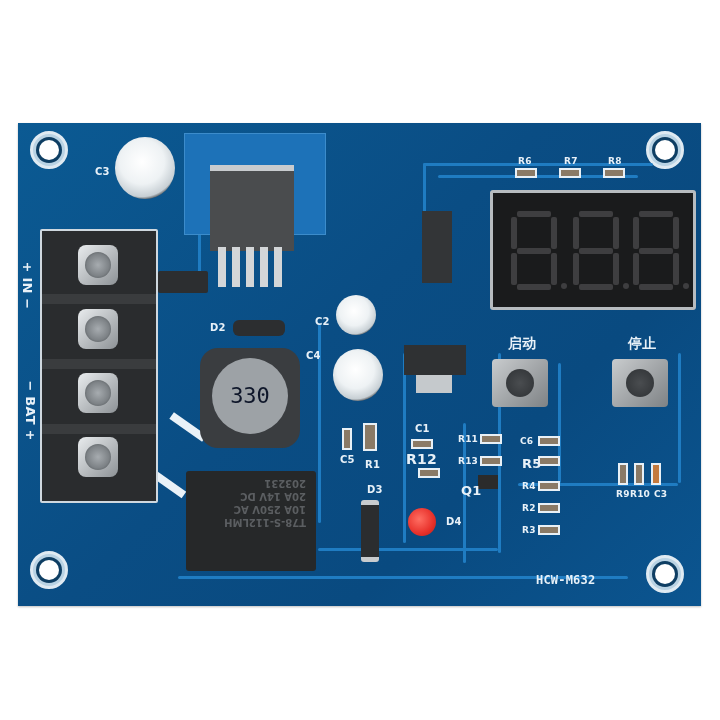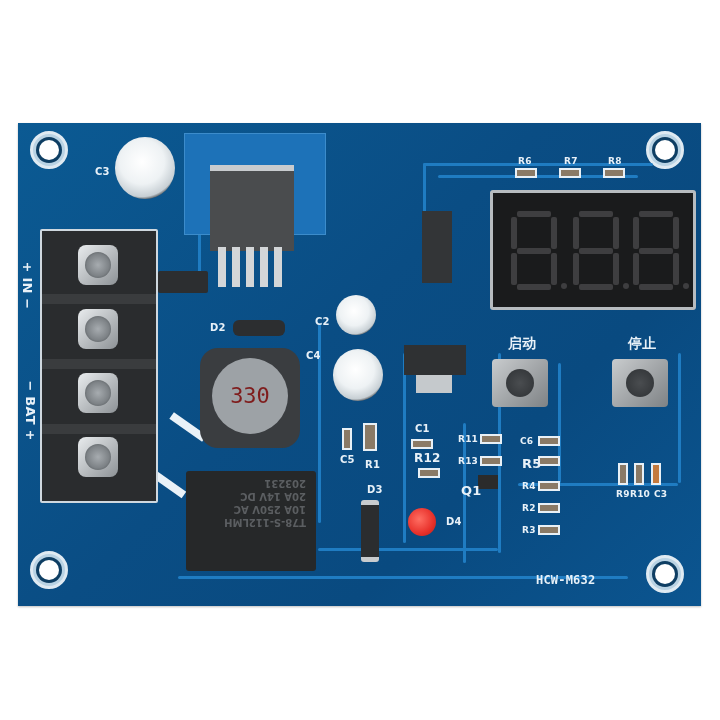--- a/index.html
+++ b/index.html
@@ -69,21 +69,21 @@
     <div class="abs screw" style="left:36px;top:78px;"></div>
     <div class="abs sep" style="left:0;top:128px;width:114px;"></div>
     <div class="abs screw" style="left:36px;top:142px;"></div>
     <div class="abs sep" style="left:0;top:193px;width:114px;"></div>
     <div class="abs screw" style="left:36px;top:206px;"></div>
   </div>
   <div class="abs silk" style="left:-14px;top:155px;transform:rotate(90deg);font-size:13px;white-space:nowrap;">+ IN −</div>
   <div class="abs silk" style="left:-18px;top:280px;transform:rotate(90deg);font-size:13px;white-space:nowrap;">− BAT +</div>
 
   <div class="abs" style="left:182px;top:225px;width:100px;height:100px;border-radius:18px;background:#3a3d40;">
-    <div class="abs" style="left:12px;top:10px;width:76px;height:76px;border-radius:50%;background:#9da2a6;color:#7f1d1d;font-size:22px;text-align:center;line-height:76px;font-family:'DejaVu Sans Mono',monospace;">330</div>
+    <div class="abs" style="left:12px;top:10px;width:76px;height:76px;border-radius:50%;background:#9da2a6;color:#0f172a;font-size:22px;text-align:center;line-height:76px;font-family:'DejaVu Sans Mono',monospace;">330</div>
   </div>
 
   <div class="abs cap" style="left:318px;top:172px;width:40px;height:40px;"></div>
   <div class="abs silk" style="left:297px;top:193px;">C2</div>
   <div class="abs cap" style="left:315px;top:226px;width:50px;height:52px;"></div>
   <div class="abs silk" style="left:288px;top:227px;">C4</div>
 
   <div class="abs res-v" style="left:324px;top:305px;"></div>
   <div class="abs silk" style="left:322px;top:331px;">C5</div>
   <div class="abs res-v" style="left:345px;top:300px;height:28px;width:14px;"></div>
@@ -105,21 +105,21 @@
   <div class="abs silk" style="left:428px;top:393px;">D4</div>
 
   <div class="abs" style="left:386px;top:222px;width:62px;height:30px;background:#2f3133;"></div>
   <div class="abs" style="left:398px;top:252px;width:36px;height:18px;background:#c5c9cc;"></div>
 
   <div class="abs" style="left:404px;top:88px;width:30px;height:72px;background:#333537;"></div>
 
   <div class="abs res" style="left:393px;top:316px;"></div>
   <div class="abs silk" style="left:397px;top:300px;">C1</div>
   <div class="abs res" style="left:400px;top:345px;"></div>
-  <div class="abs silk" style="left:396px;top:340px;font-size:12px;transform:translateY(-12px);">R12</div>
+  <div class="abs silk" style="left:388px;top:340px;font-size:14px;transform:translateY(-12px);">R12</div>
   <div class="abs res" style="left:462px;top:311px;"></div>
   <div class="abs silk" style="left:440px;top:311px;font-size:9px;">R11</div>
   <div class="abs res" style="left:462px;top:333px;"></div>
   <div class="abs silk" style="left:440px;top:333px;font-size:9px;">R13</div>
   <div class="abs" style="left:460px;top:352px;width:20px;height:14px;background:#2b2b2b;"></div>
   <div class="abs silk" style="left:443px;top:360px;font-size:13px;">Q1</div>
 
   <div class="abs res" style="left:520px;top:313px;"></div>
   <div class="abs silk" style="left:502px;top:313px;font-size:9px;">C6</div>
   <div class="abs res" style="left:520px;top:333px;"></div>

